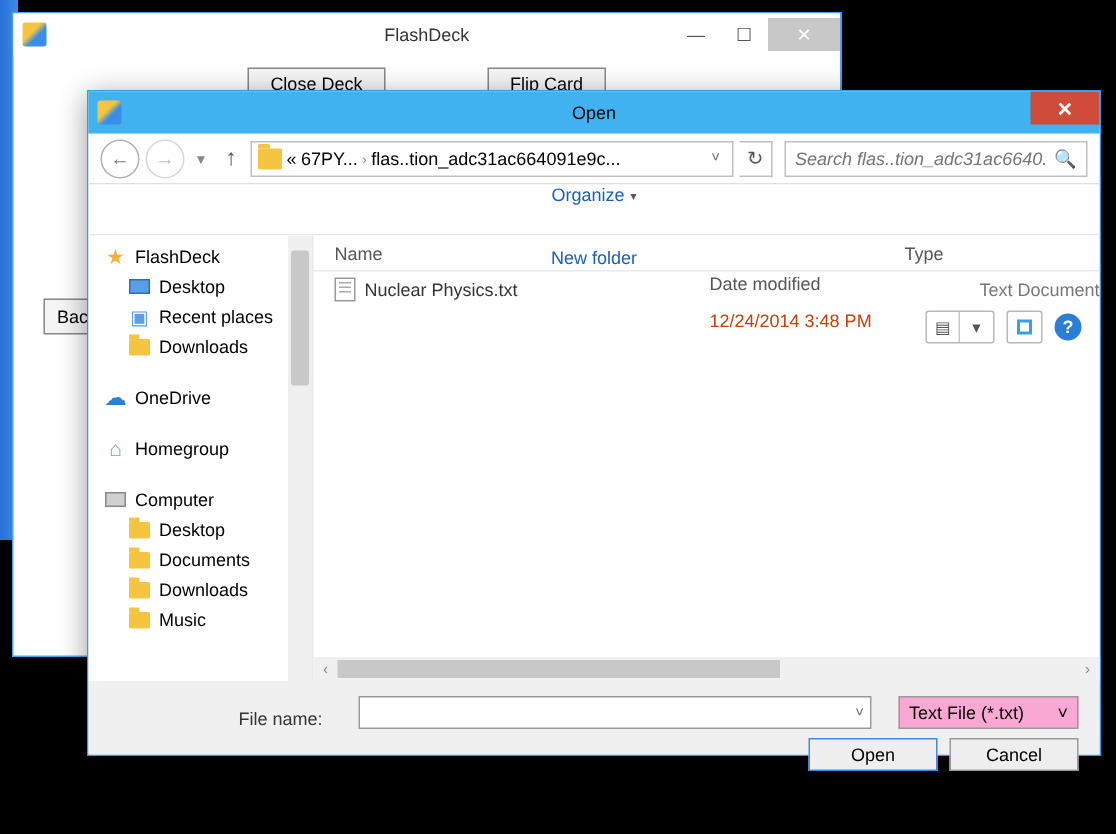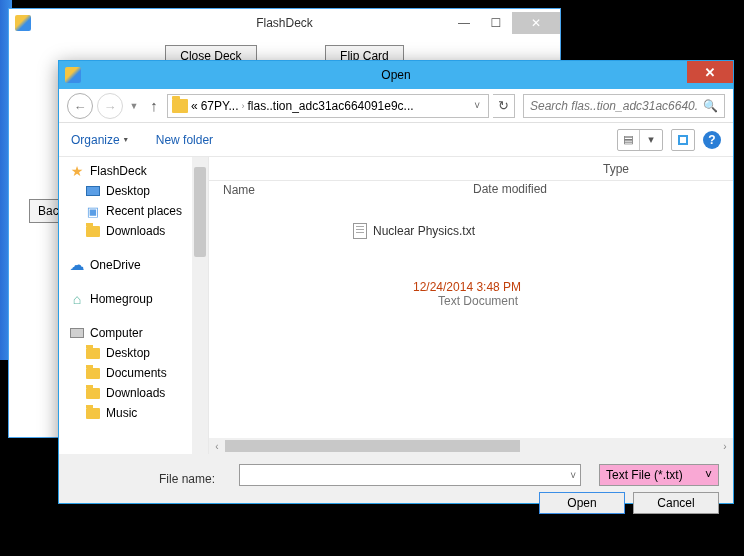--- a/index.html
+++ b/index.html
@@ -36,21 +36,21 @@
 .addr-icon { width: 16px; height: 14px; background: #f5c542; border-radius: 1px; position: relative; flex-shrink: 0; }
 .addr-icon::before { content: ''; position: absolute; top: -3px; left: 0; width: 8px; height: 3px; background: #f5c542; border-radius: 1px 1px 0 0; }
 .addr-sep { color: #888; font-size: 9px; }
 .addr-dd { margin-left: auto; margin-right: 4px; color: #666; font-size: 10px; }
 .addr-refresh { width: 22px; height: 24px; border: 1px solid #c0c0c0; border-left: none; display: flex; align-items: center; justify-content: center; color: #555; font-size: 13px; }
 .searchbox { width: 202px; height: 24px; border: 1px solid #c0c0c0; display: flex; align-items: center; padding: 0 6px; gap: 6px; margin-left: 4px; }
 .searchbox input { border: none; outline: none; flex: 1; font-size: 12px; color: #888; font-style: italic; }
 .search-icon { color: #666; font-size: 12px; }
 
 
-.toolbar { height: 34px; background: #fff; border-bottom: 1px solid #e8e8e8; display: flex; align-items: center; padding: 0 12px; gap: 28px; }
+.toolbar { height: 34px; background: #fff; border-bottom: 1px solid #e8e8e8; display: flex; align-items: center; padding: 0 12px; gap: 28px; flex-direction: column; }
 .tb-item { font-size: 12px; color: #1a5fb4; display: flex; align-items: center; gap: 4px; }
 .tb-item .dd { font-size: 8px; color: #555; }
 .tb-right { margin-left: auto; display: flex; align-items: center; gap: 8px; }
 .tb-viewbtn { display: flex; align-items: center; border: 1px solid #b8b8b8; border-radius: 2px; height: 22px; }
 .tb-viewbtn .seg { width: 22px; height: 100%; display: flex; align-items: center; justify-content: center; font-size: 11px; color: #555; }
 .tb-viewbtn .seg:first-child { border-right: 1px solid #c8c8c8; }
 .tb-preview { width: 24px; height: 22px; border: 1px solid #b8b8b8; border-radius: 2px; display: flex; align-items: center; justify-content: center; }
 .tb-preview-inner { width: 10px; height: 10px; border: 2px solid #3a9ee6; }
 .tb-help { width: 18px; height: 18px; border-radius: 50%; background: #2a7ed6; color: #fff; font-size: 12px; font-weight: bold; display: flex; align-items: center; justify-content: center; }
 
@@ -68,24 +68,24 @@
 .ico-recent { color: #5a9ee6; font-size: 13px; }
 .ico-folder { width: 14px; height: 11px; background: #f5c542; border-radius: 1px; position: relative; }
 .ico-folder::before { content: ''; position: absolute; top: -3px; left: 0; width: 7px; height: 3px; background: #f5c542; }
 .ico-onedrive { color: #2a7ed6; font-size: 15px; }
 .ico-homegroup { color: #5ab4a0; font-size: 14px; }
 .ico-computer { width: 14px; height: 10px; background: #d0d0d0; border: 1px solid #888; }
 .tree-gap { height: 14px; }
 
 .filepane { flex: 1; display: flex; flex-direction: column; position: relative; }
 .filehead { height: 24px; display: flex; align-items: center; border-bottom: 1px solid #e8e8e8; font-size: 12px; color: #555; padding-left: 14px; }
-.col-name { width: 250px; margin-top: 42px; }
+.col-name { width: 250px; }
 .col-date { width: 130px; margin-top: 41px; }
 .col-type { flex: 1; }
-.filerow { height: 24px; display: flex; align-items: center; font-size: 12px; color: #333; padding-left: 14px; flex-direction: column; }
+.filerow { height: 24px; display: flex; align-items: center; font-size: 12px; color: #333; padding-left: 14px; }
 .ico-txt { width: 14px; height: 16px; background: #fff; border: 1px solid #999; position: relative; margin-right: 6px; }
 .ico-txt::before { content: ''; position: absolute; top: 2px; left: 2px; right: 2px; height: 1px; background: #aaa; box-shadow: 0 3px 0 #aaa, 0 6px 0 #aaa; }
 .hscroll { position: absolute; bottom: 0; left: 0; right: 0; height: 16px; background: #f0f0f0; display: flex; align-items: center; }
 .hscroll-btn { width: 16px; height: 16px; display: flex; align-items: center; justify-content: center; color: #888; font-size: 10px; }
 .hscroll-track { flex: 1; display: flex; }
 .hscroll-thumb { width: 60%; height: 12px; background: #c8c8c8; margin: 2px 0; }
 .fn-label { font-size: 12px; color: #333; width: 148px; text-align: right; padding-right: 6px; }
 .fn-combo { flex: 1; height: 22px; border: 1px solid #9a9a9a; background: #fff; display: flex; align-items: center; padding: 0 4px; }
 .fn-combo input { border: none; outline: none; flex: 1; font-size: 12px; }
 .fn-combo .dd { color: #666; font-size: 10px; }
@@ -245,21 +245,21 @@
         <div class="col-name">Name</div>
         <div class="col-date">Date modified</div>
         <div class="col-type">Type</div>
       </div>
       <div class="filerow">
         <div class="col-name" style="display:flex;align-items:center;">
           <span class="ico-txt"></span>
           <span>Nuclear Physics.txt</span>
         </div>
         <div class="col-date" style="color:#c2410c;">12/24/2014 3:48 PM</div>
-        <div class="col-type" style="color:#777;">Text Document</div>
+        <div class="col-type" style="color:#777;text-align:right;">Text Document</div>
       </div>
       <div class="hscroll">
         <span class="hscroll-btn">‹</span>
         <div class="hscroll-track">
             <div class="hscroll-thumb"></div>
           </div>
         <span class="hscroll-btn">›</span>
       </div>
     </div>
   </div>

